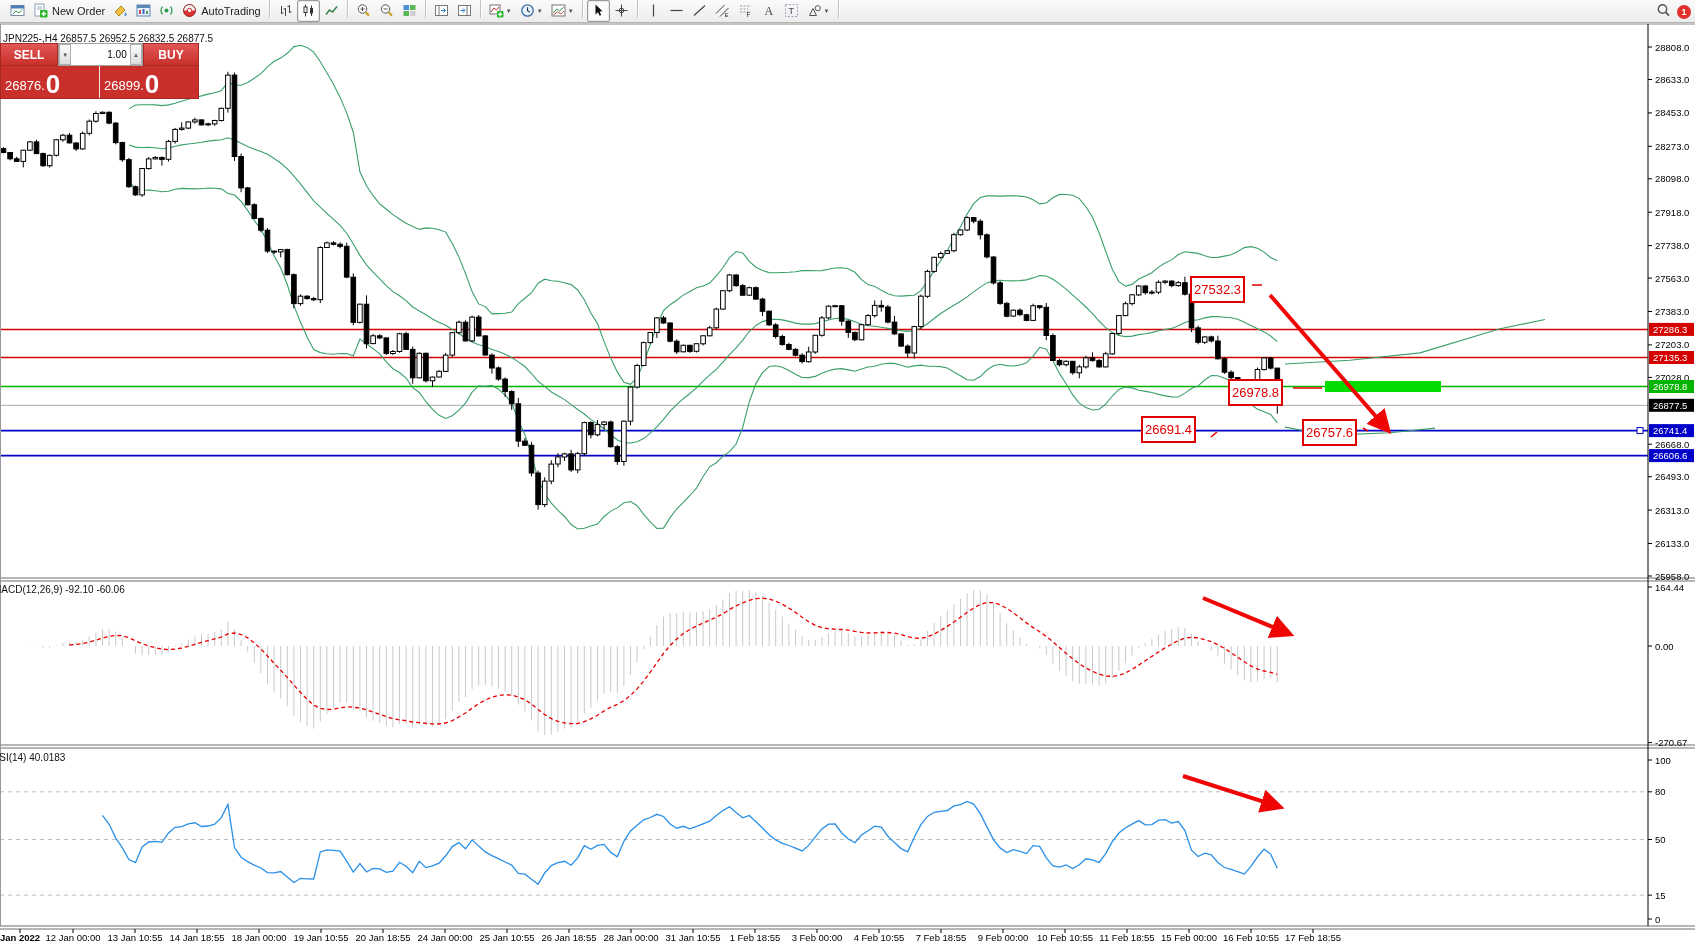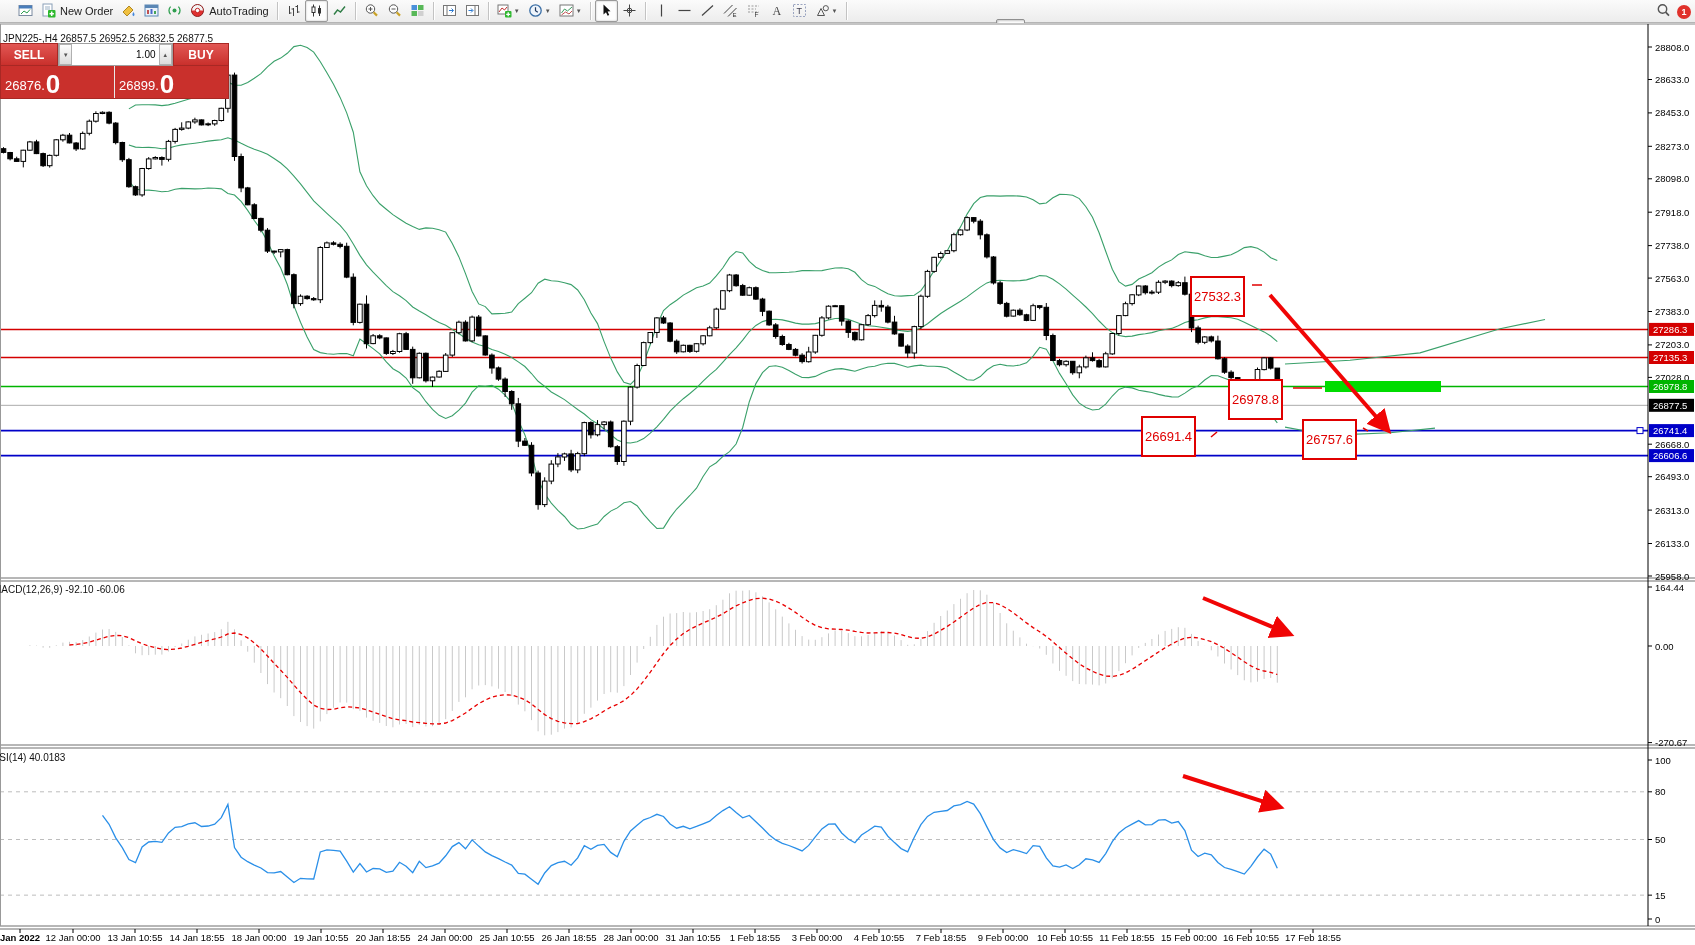--- a/index.html
+++ b/index.html
@@ -1,53 +1,53 @@
 <!DOCTYPE html>
 <html><head>
 <meta charset="utf-8">
 <style>
   html,body{margin:0;padding:0;background:#d8d8d8;}
   .app{position:relative;width:1695px;height:945px;background:#fff;overflow:hidden;
        font-family:"Liberation Sans",sans-serif;-webkit-font-smoothing:antialiased;}
   
   .toolbar{position:absolute;left:0;top:0;width:1695px;height:23px;
     background:linear-gradient(#fbfbfb,#ececec);border-bottom:1px solid #b5b5b5;
-    display:flex;align-items:center;padding-left:14px;box-sizing:border-box;font-size:11px;color:#222;}
+    display:flex;padding-left:6px;box-sizing:border-box;font-size:11px;color:#222;}
   .tbi{display:flex;align-items:center;height:20px;padding:0 3px;border:1px solid transparent;border-radius:2px;}
   .tbi.active{border-color:#9a9a9a;background:#fdfdfd;box-shadow:inset 0 0 2px #bbb;}
   .tbi .lab{margin-left:4px;white-space:nowrap;}
   .tbi .caret{font-size:6px;color:#555;margin-left:2px;}
   .tbsep{width:1px;height:18px;background:#c3c3c3;margin:0 4px;box-shadow:1px 0 0 #fff;}
   .tf{width:27px;text-align:center;font-size:10px;color:#333;height:18px;line-height:18px;
       border:1px solid transparent;border-radius:2px;margin-top:36px;}
   .tf.active{background:#fdfdfd;border-color:#8f8f8f;box-shadow:inset 1px 1px 2px #c9c9c9;}
   .tb-right{position:absolute;right:4px;top:3px;display:flex;align-items:center;gap:6px;}
   .badge{width:14px;height:14px;border-radius:50%;background:#e0312b;color:#fff;font-size:9px;
          line-height:14px;text-align:center;font-weight:bold;}
   
   #csvg{position:absolute;left:0;top:0;}
   .ohlc{position:absolute;left:3px;top:33px;font-size:10px;color:#111;letter-spacing:0px;white-space:nowrap;}
   .indlab{position:absolute;font-size:10px;color:#111;white-space:nowrap;}
   
-  .tp{position:absolute;left:0px;top:43px;width:229px;height:56px;}
+  .tp{position:absolute;left:0px;top:43px;width:199px;height:56px;}
   .tp .row1{display:flex;height:23px;}
   .btn-sell,.btn-buy{flex:0 0 58px;background:linear-gradient(#e25754,#c9302c);color:#fff;border:1px solid #a82824;
      font-size:12px;font-weight:bold;font-family:"Liberation Sans",sans-serif;padding:0;}
   .btn-buy{flex:0 0 56px;}
   .vol{flex:1;display:flex;border:1px solid #a0a0a0;background:#fff;}
   .vbtn{width:18px;background:linear-gradient(#fdfdfd,#dcdcdc);border:1px solid #b0b0b0;padding:0;font-size:6px;color:#555;}
   .vin{width:100%;border:none;outline:none;font-size:10px;text-align:right;padding-right:3px;font-family:"Liberation Sans",sans-serif;}
   .tp .row2{display:flex;height:33px;background:#c9302c;border:1px solid #a82824;border-top:none;box-sizing:border-box;}
   .half{flex:1;color:#fff;display:flex;align-items:flex-end;padding:0 2px 2px 4px;overflow:hidden;}
   .half.l{border-right:1px solid #e9e9e9;}
   .pmain{font-size:13px;font-weight:normal;line-height:20px;}
   .pbig{font-size:26px;font-weight:bold;line-height:24px;margin-left:1px;}
   
   .callout{position:absolute;border:2px solid #e00000;background:#fff;color:#e00000;
-     font-size:13px;line-height:15px;padding:11px 2px;white-space:nowrap;z-index:5;}
+     font-size:13px;line-height:15px;padding:4px 2px;white-space:nowrap;z-index:5;}
 </style>
 </head>
 <body>
 
 <div class="app">
   <div class="toolbar" id="toolbar">
       <div class="tbi">
         <span><svg width="15" height="15" viewBox="0 0 15 15">
             <rect x="1" y="2.5" width="13" height="10" fill="#fff" stroke="#7a8aa0"></rect>
             <rect x="1" y="2.5" width="13" height="3" fill="#4a7ebb"></rect>

